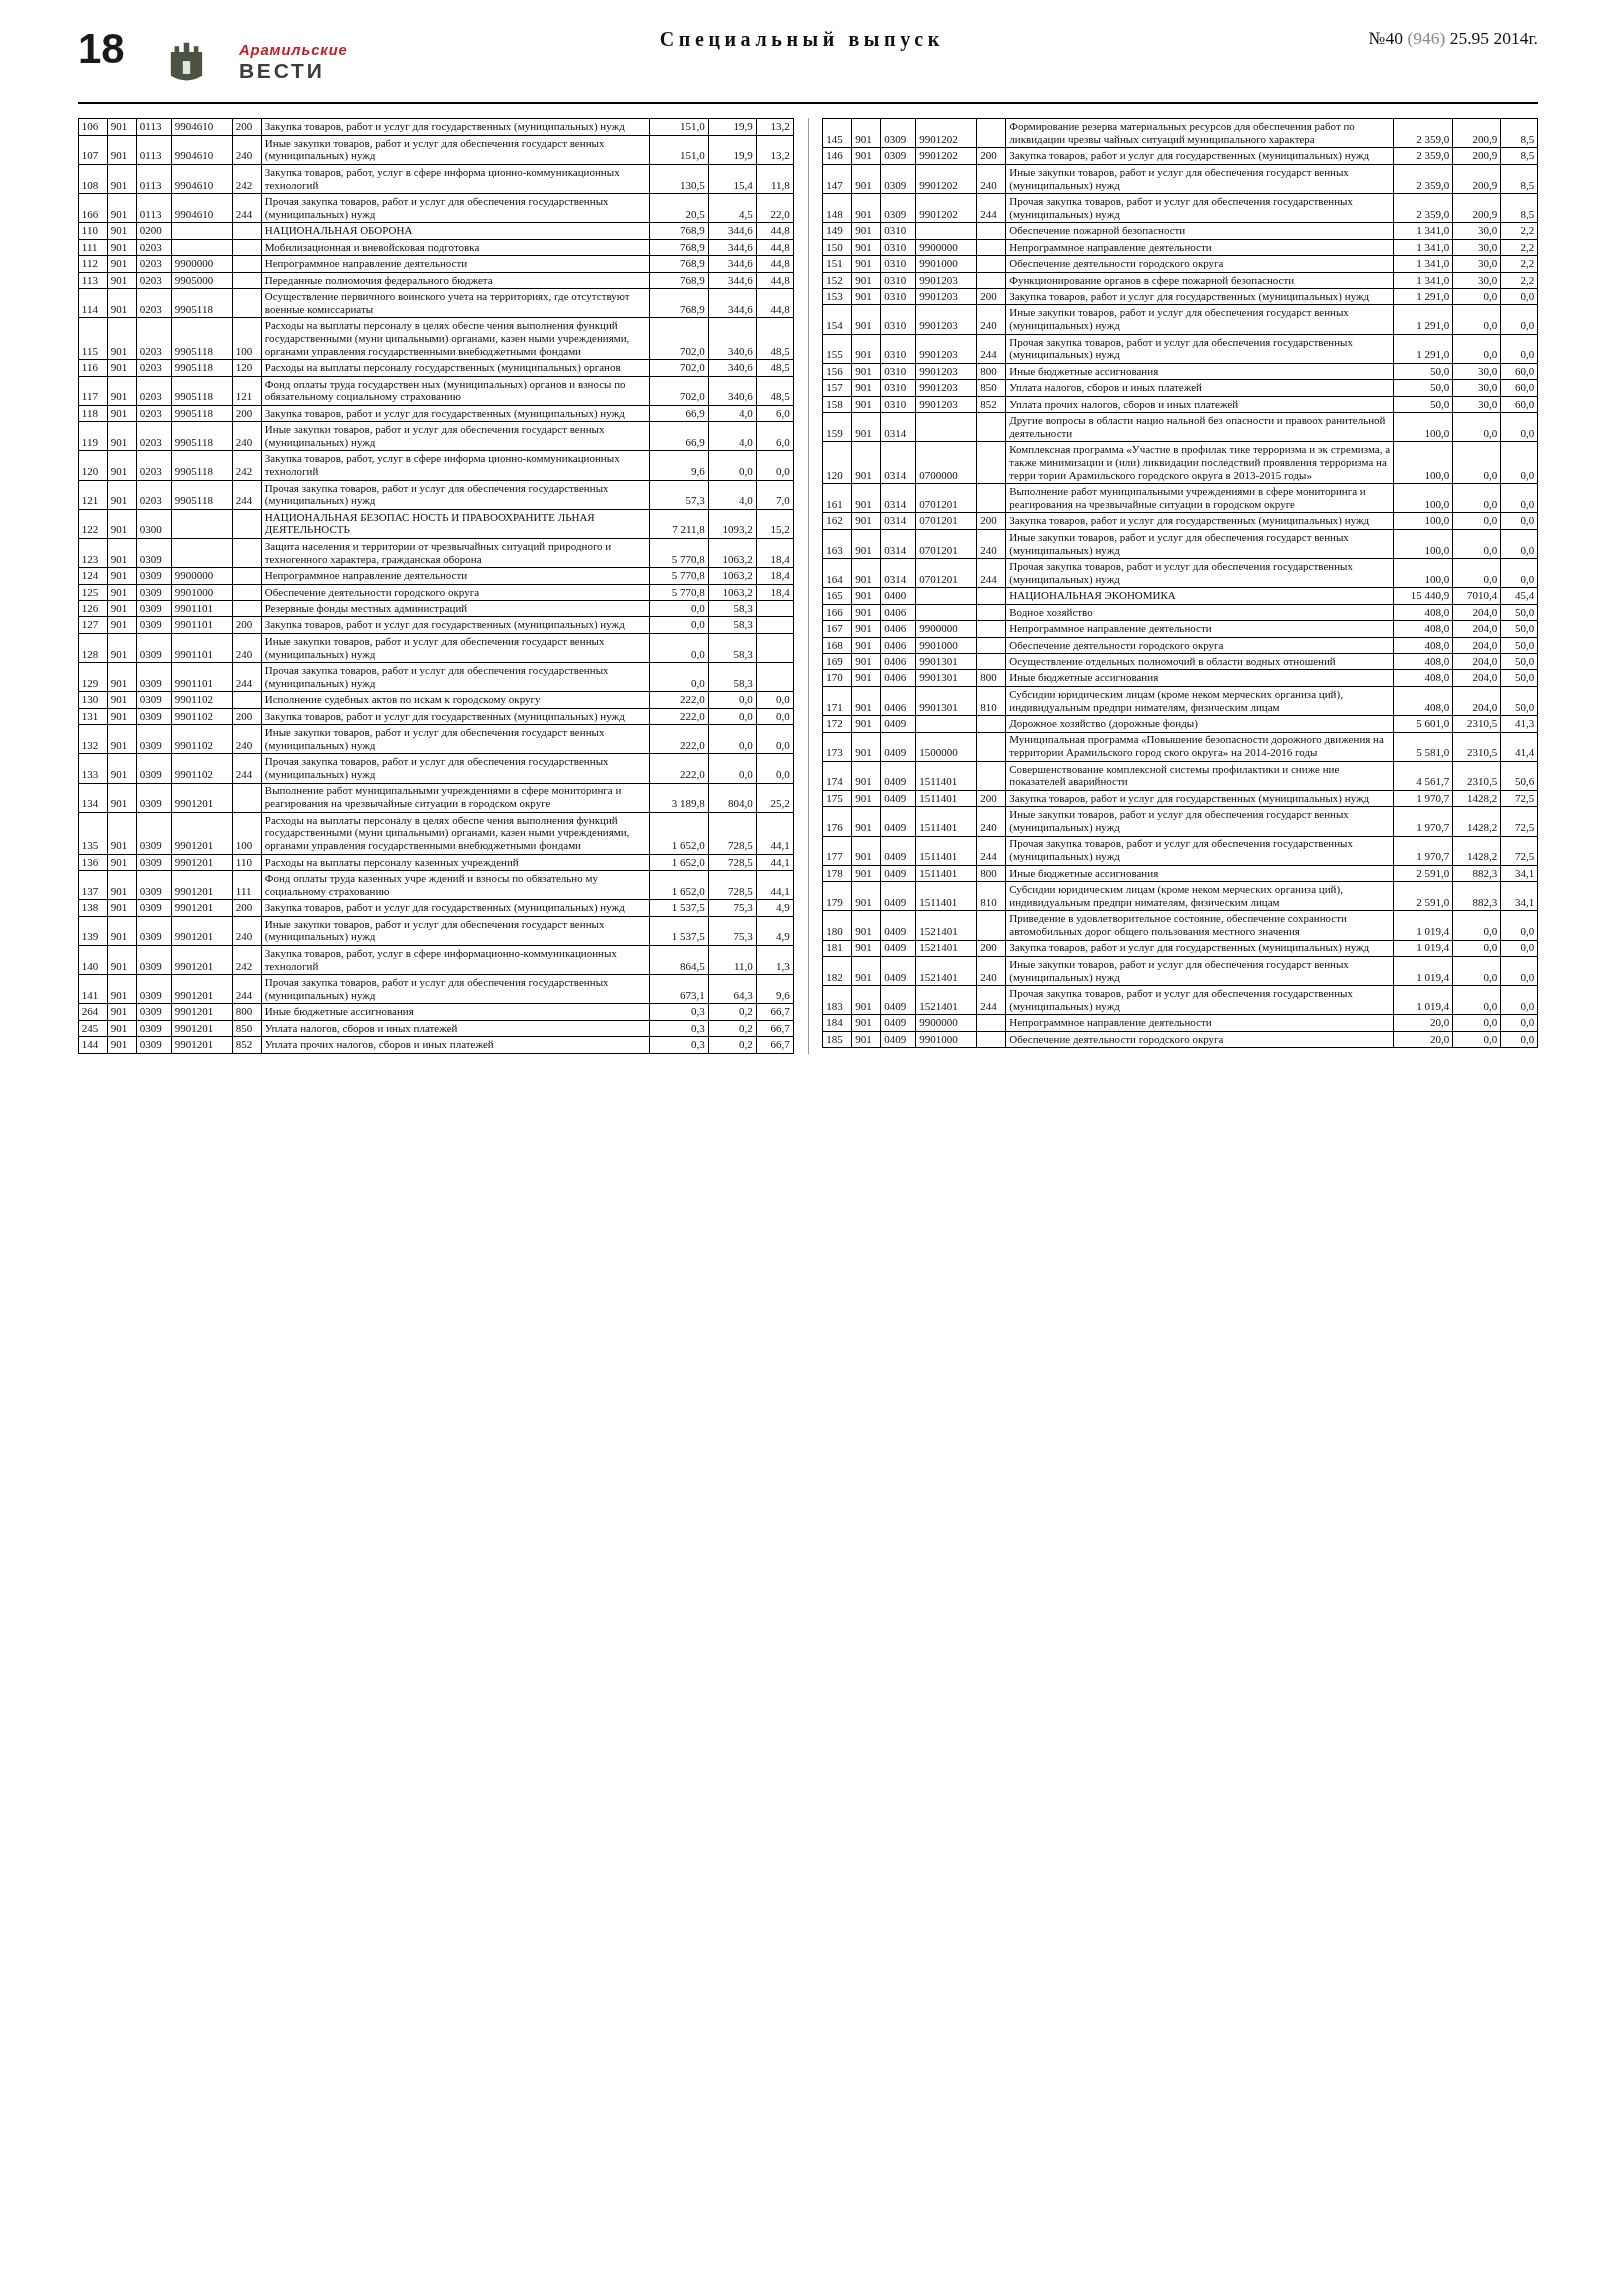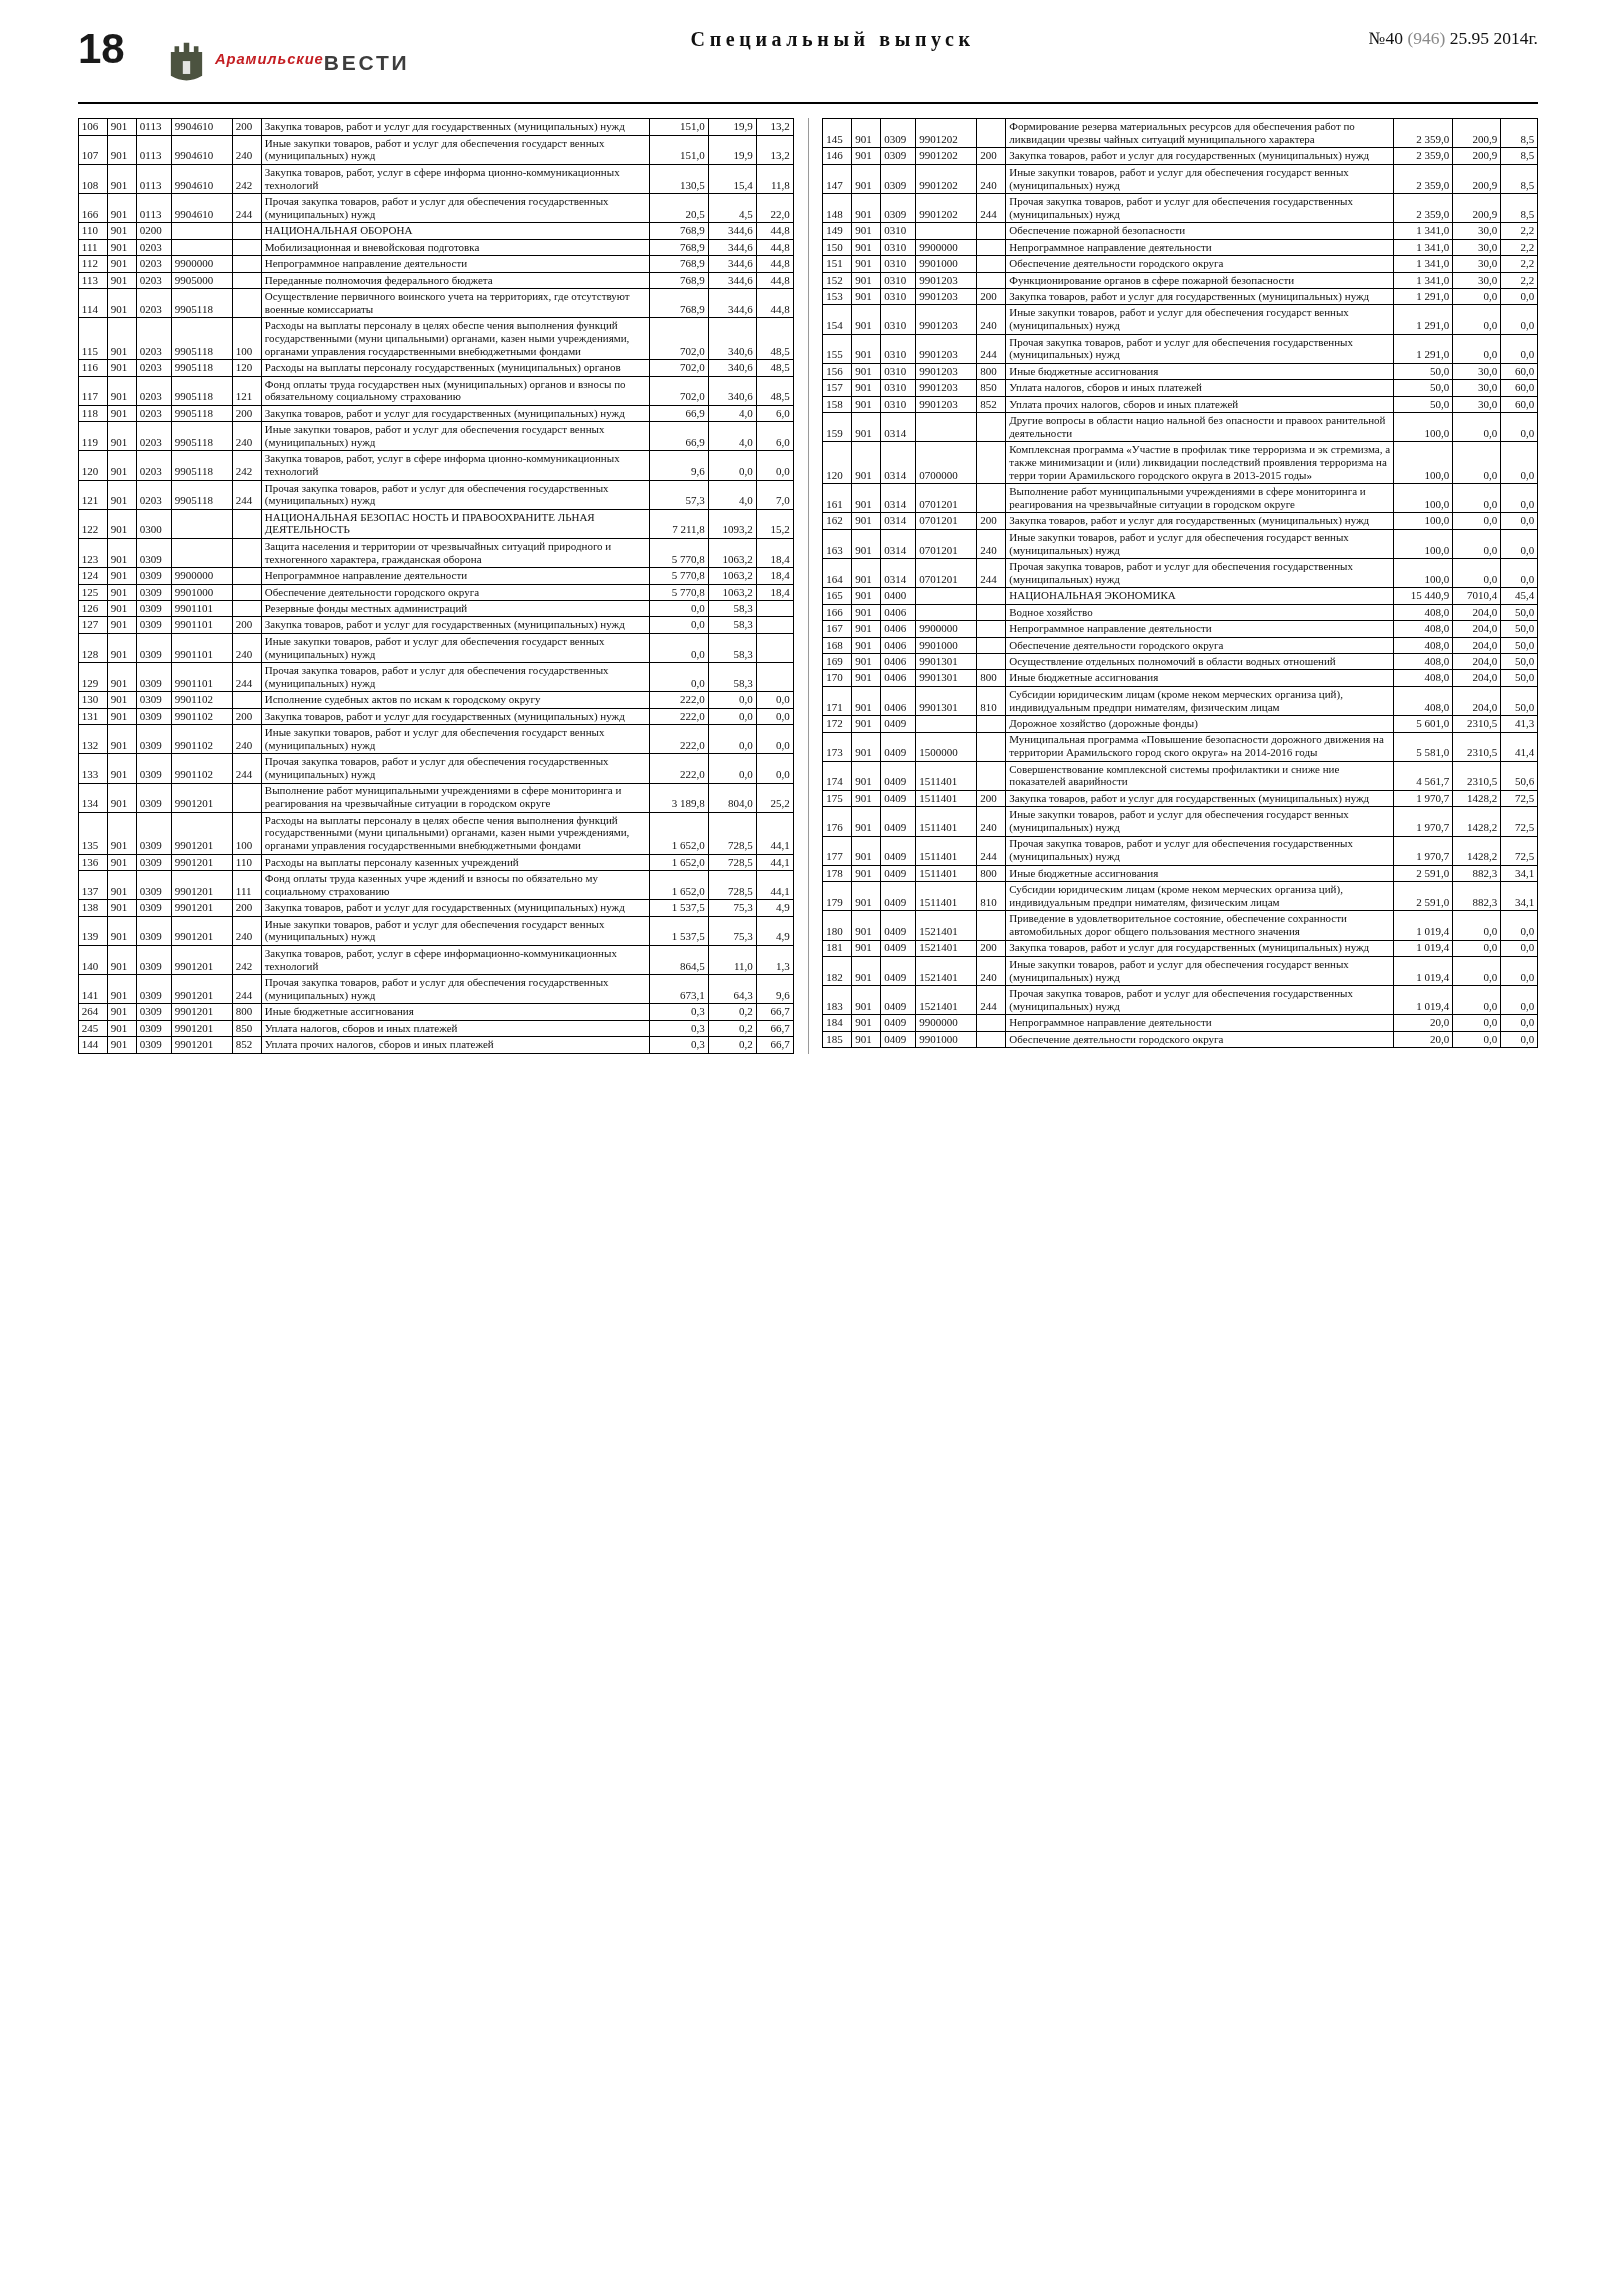--- a/index.html
+++ b/index.html
@@ -10,21 +10,21 @@
     font-family:"Liberation Serif", serif; color:#111;
   }
   
   .page-header { display:flex; height:68px; }
   .page-number {
     font-family:"Liberation Sans", sans-serif;
     font-size:42px; font-weight:bold; color:#1a1a1a; line-height:1;
   }
   .masthead { display:flex; align-items:center; margin-left:42px; gap:9.2px; }
   .crest { width:39px; height:46px; flex:0 0 auto; }
-  .masthead-text { display:flex; line-height:1; }
+  .masthead-text { display:flex; flex-direction:column; line-height:1;margin-left:24px; }
   .masthead-top {
     font-family:"Liberation Sans", sans-serif;
     color:#c41e22; font-size:14.8px; font-weight:bold; font-style:italic;
     letter-spacing:0.9px; margin-bottom:1.8px;
   }
   .masthead-bottom {
     font-family:"Liberation Sans", sans-serif;
     color:#3d3d3d; font-size:21px; font-weight:bold; letter-spacing:2.8px;
   }
   .issue-type {

